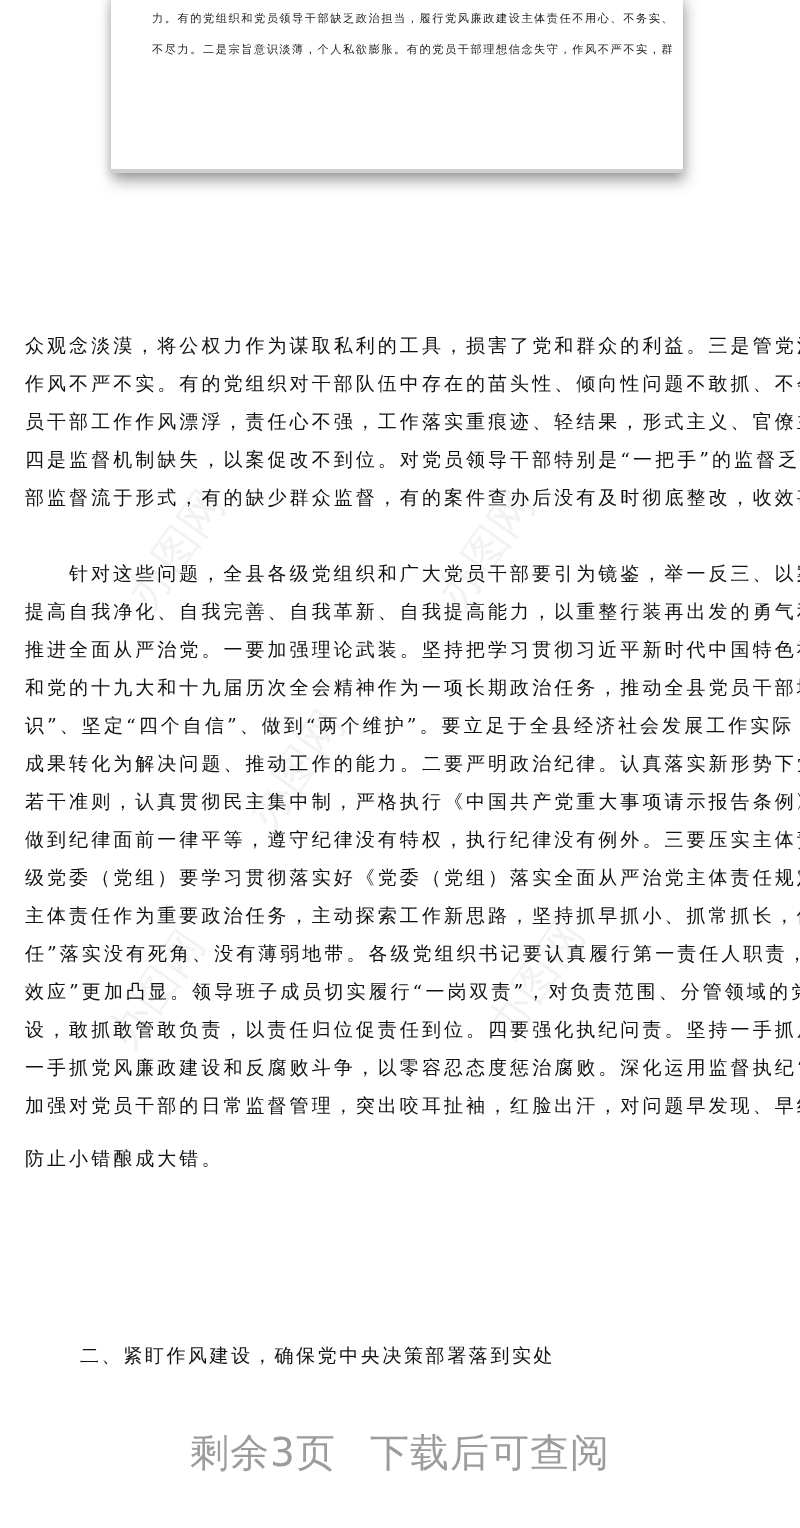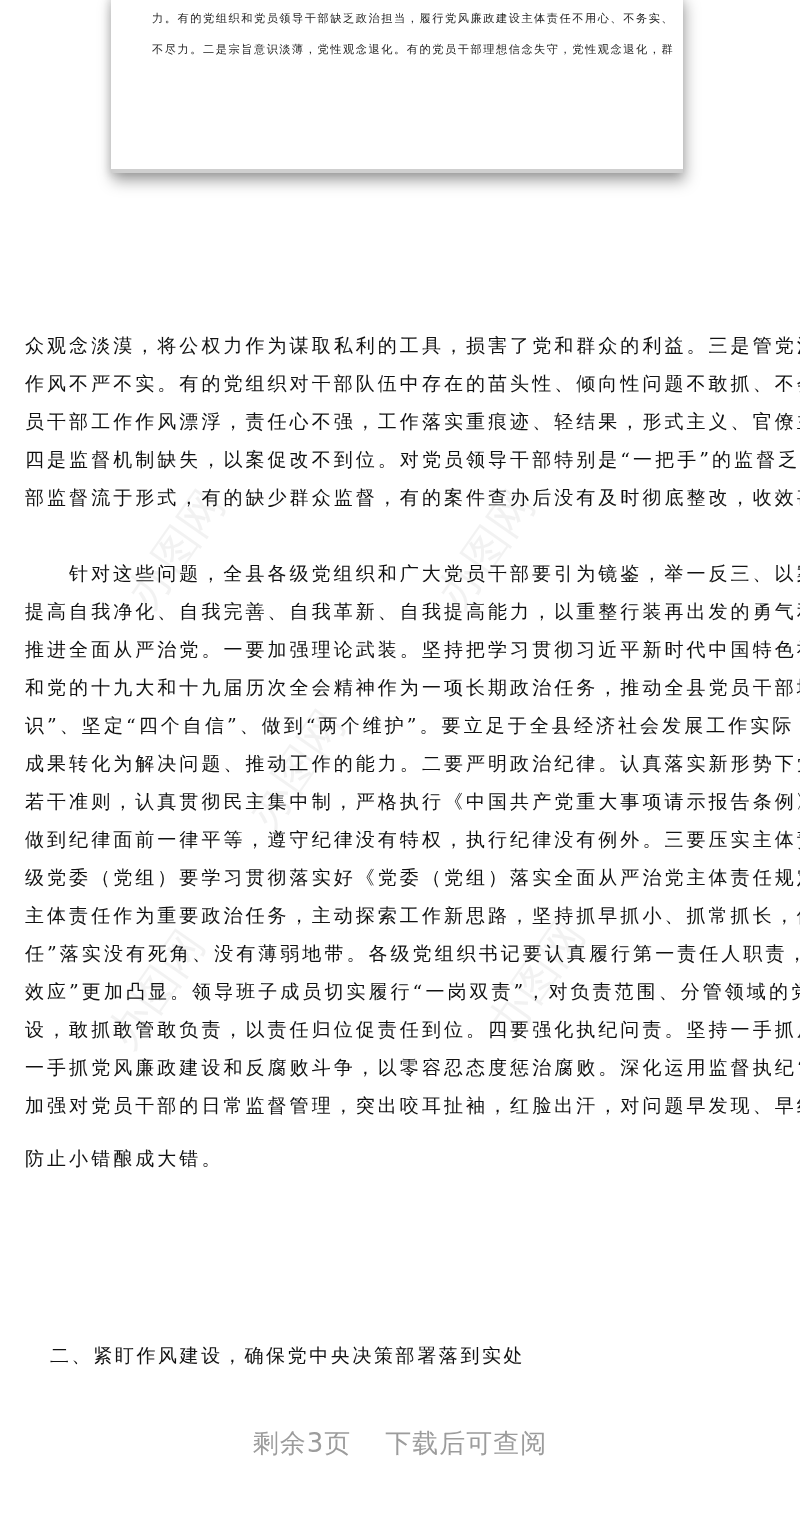--- a/index.html
+++ b/index.html
@@ -17,47 +17,47 @@
     position: absolute; left: 41px; font-size: 11.2px; letter-spacing: 1.55px;
     white-space: nowrap; color: #222;
   }
   .body-text { position: absolute; left: 25px; top: 0; width: 760px; }
   .line {
     position: absolute; left: 0; white-space: nowrap;
     font-size: 19px; letter-spacing: 3.05px; color: #111;
   }
   .line.indent { left: 44px; }
   .heading {
-    position: absolute; left: 50px; top: 1343px; font-size: 19px;
+    position: absolute; left: 80px; top: 1343px; font-size: 19px;
     letter-spacing: 2.6px; white-space: nowrap; color: #111;
   }
   .banner {
     position: absolute; left: 0; width: 800px; top: 1426px; text-align: center;
     font-family: "DejaVu Sans", "Liberation Sans", sans-serif;
-    font-size: 26px; color: #9c9c9c; letter-spacing: 1px;
+    font-size: 39px; color: #9c9c9c; letter-spacing: 1px;
   }
   .banner span + span { margin-left: 34px; }
   .watermark {
     position: absolute; font-family: "DejaVu Sans", sans-serif;
     font-size: 44px; color: rgba(0,0,0,0.05); transform: rotate(-55deg);
     white-space: nowrap; pointer-events: none;
   }
 </style>
 </head>
 <body>
 
 <div class="watermark" style="left:110px; top:520px;">办图网</div>
 <div class="watermark" style="left:420px; top:520px;">办图网</div>
 <div class="watermark" style="left:230px; top:740px;">办图网</div>
 <div class="watermark" style="left:90px;  top:960px;">办图网</div>
 <div class="watermark" style="left:470px; top:950px;">办图网</div>
 
 <div class="page-card">
   <div class="card-line" style="top:21px;">力。有的党组织和党员领导干部缺乏政治担当，履行党风廉政建设主体责任不用心、不务实、</div>
-  <div class="card-line" style="top:52px;">不尽力。二是宗旨意识淡薄，党性观念退化。有的党员干部理想信念失守，党性观念退化，群</div>
+  <div class="card-line" style="top:52px;">不尽力。二是宗旨意识淡薄，个人私欲膨胀。有的党员干部理想信念失守，作风不严不实，群</div>
 </div>
 
 <div class="body-text">
   <div class="line" style="top:333px;">众观念淡漠，将公权力作为谋取私利的工具，损害了党和群众的利益。三是管党治党宽松软，</div>
   <div class="line" style="top:371px;">作风不严不实。有的党组织对干部队伍中存在的苗头性、倾向性问题不敢抓、不会抓。有的党</div>
   <div class="line" style="top:409px;">员干部工作作风漂浮，责任心不强，工作落实重痕迹、轻结果，形式主义、官僚主义问题突出。</div>
   <div class="line" style="top:447px;">四是监督机制缺失，以案促改不到位。对党员领导干部特别是“一把手”的监督乏力，有的内</div>
   <div class="line" style="top:485px;">部监督流于形式，有的缺少群众监督，有的案件查办后没有及时彻底整改，收效甚微。</div>
 
   <div class="line indent" style="top:561px;">针对这些问题，全县各级党组织和广大党员干部要引为镜鉴，举一反三、以案促改，不断</div>

